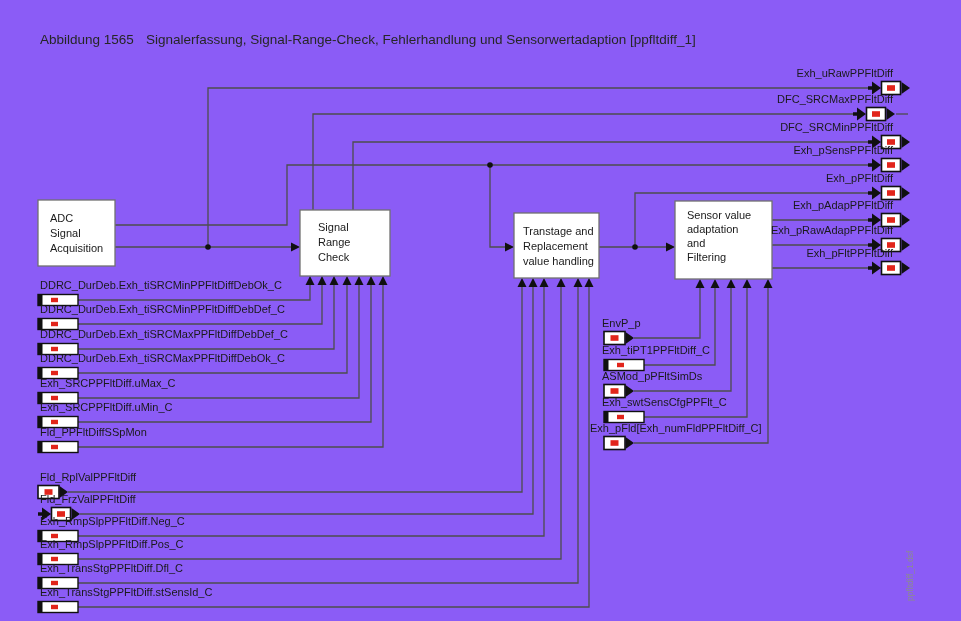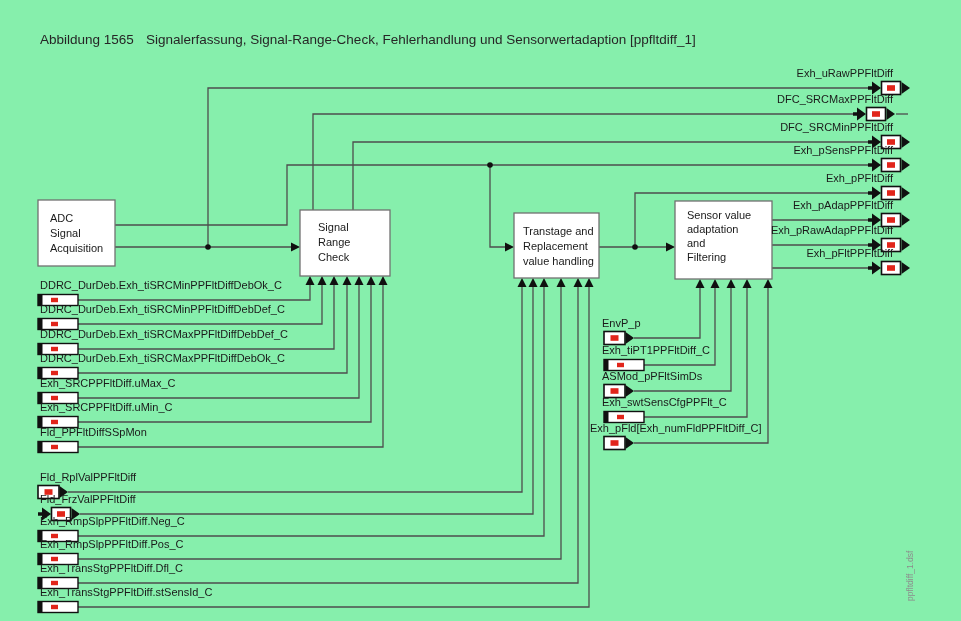--- a/index.html
+++ b/index.html
@@ -1,16 +1,16 @@
 <!DOCTYPE html>
 <html><head>
 <meta charset="utf-8">
 <style>
   html,body{margin:0;padding:0;background:#ffffff;}
-  .stage{width:961px;height:621px;background:#86efac;overflow:hidden;position:relative;}
+  .stage{width:961px;height:621px;background:#8b5cf6;overflow:hidden;position:relative;}
   svg{display:block;}
   text{font-family:"Liberation Sans","DejaVu Sans",sans-serif;}
   .ttl{font-size:13.5px;fill:#262626;}
   .lbl{font-size:11px;fill:#1a1a1a;}
   .blk{font-size:11px;fill:#1a1a1a;}
   .wm{font-size:8.5px;fill:#8c8c8c;}
   .wire{stroke:#4d4d4d;stroke-width:1.3;fill:none;}
   .blkrect{fill:#ffffff;stroke:#707070;stroke-width:1.3;}
   .ink{fill:#101010;}
 </style>

